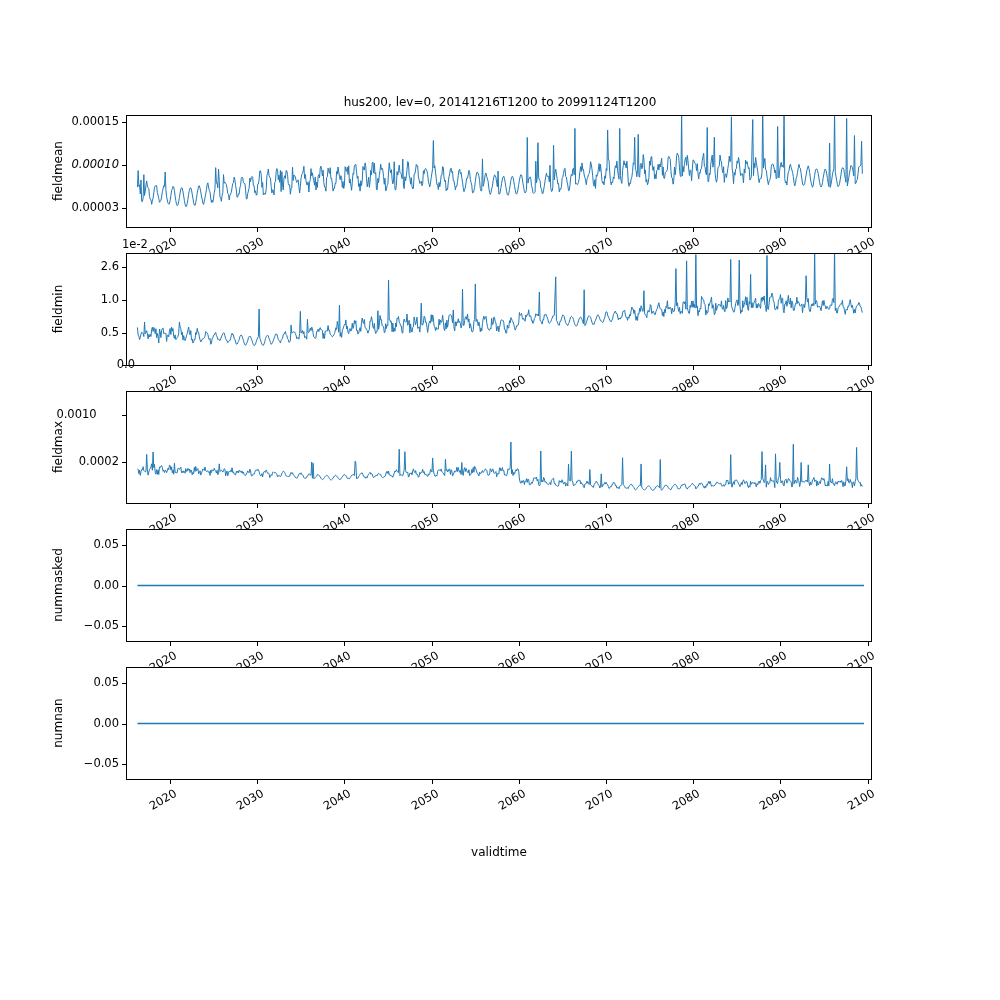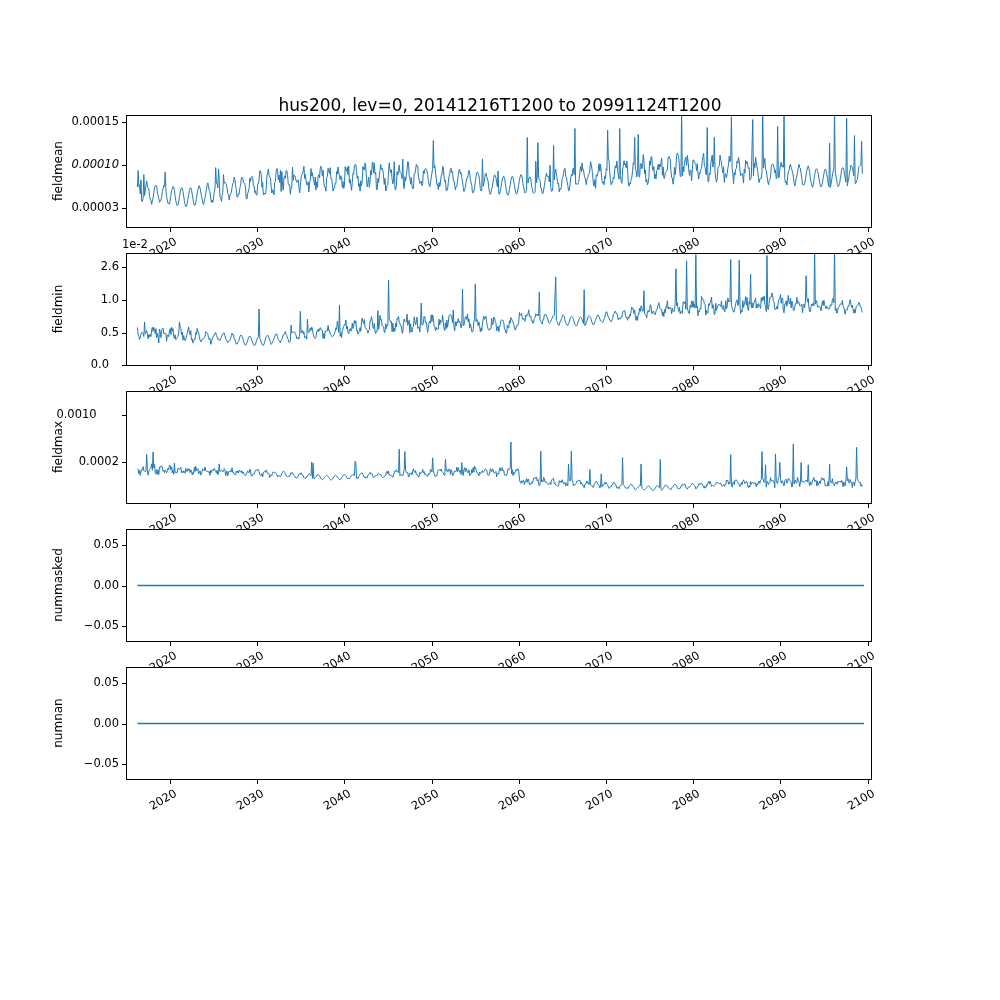--- a/index.html
+++ b/index.html
@@ -18,21 +18,21 @@
     width: 1000px;
     height: 1000px;
     background: #ffffff;
   }
   .title {
     position: absolute;
     left: 0;
     top: 95px;
     width: 1000px;
     text-align: center;
-    font-size: 17px;
+    font-size: 12px;
     color: #000000;
     white-space: nowrap;
   }
   .panel {
     position: absolute;
     box-sizing: border-box;
     border: 1px solid #000000;
     background: #ffffff;
     overflow: visible;
   }
@@ -130,21 +130,21 @@
       <div class="xtick" style="left: 746.429px; top: 234px; width: 36px; text-align: right;">2090</div>
       <div class="xtickmark" style="left: 867.639px; top: 228px;"></div>
       <div class="xtick" style="left: 833.639px; top: 234px; width: 36px; text-align: right;">2100</div>
       <div class="panel" style="left: 126px; top: 253px; width: 746px; height: 113px;">
         <svg class="plotline" viewBox="0 0 746 113" preserveAspectRatio="none">
           <polyline points="10.47,74.76 11.18,82.54 11.89,83.61 12.61,87.09 13.32,84.89 14.03,81.61 14.74,79.65 15.46,80.20 16.17,81.19 16.88,84.07 17.60,69.20 18.31,81.28 19.02,79.95 19.74,78.06 20.45,81.30 21.16,86.44 21.88,81.93 22.59,84.49 23.30,81.83 24.02,83.98 24.73,76.76 25.44,74.60 26.16,78.88 26.87,74.76 27.58,76.65 28.30,81.12 29.01,76.05 29.72,85.15 30.44,80.86 31.15,84.02 31.86,90.61 32.58,76.37 33.29,79.14 34.00,85.10 34.72,77.56 35.43,75.99 36.14,75.26 36.86,81.20 37.57,80.69 38.28,80.93 39.00,80.81 39.71,88.94 40.42,82.92 41.14,82.44 41.85,84.29 42.56,78.22 43.28,75.87 43.99,82.03 44.70,74.48 45.42,78.50 46.13,75.91 46.84,83.99 47.55,85.87 48.27,82.31 48.98,87.18 49.69,86.12 50.41,85.06 51.12,83.89 51.83,80.53 52.55,69.17 53.26,74.34 53.97,75.91 54.69,82.33 55.40,79.43 56.11,87.65 56.83,83.02 57.54,86.23 58.25,88.11 58.97,86.23 59.68,83.22 60.39,80.99 61.11,77.44 61.82,74.37 62.53,80.03 63.25,82.20 63.96,78.03 64.67,87.69 65.39,86.40 66.10,90.70 66.81,89.35 67.53,86.61 68.24,87.07 68.95,79.87 69.67,81.75 70.38,75.71 71.09,79.49 71.81,79.53 72.52,84.36 73.23,87.39 73.95,89.51 74.66,88.74 75.37,86.75 76.09,86.11 76.80,86.11 77.51,85.28 78.23,83.63 78.94,79.02 79.65,79.96 80.36,80.36 81.08,81.88 81.79,85.36 82.50,87.07 83.22,85.80 83.93,91.92 84.64,90.60 85.36,86.45 86.07,85.41 86.78,82.73 87.50,82.60 88.21,81.01 88.92,79.88 89.64,82.85 90.35,84.40 91.06,87.06 91.78,86.49 92.49,87.58 93.20,88.20 93.92,86.40 94.63,84.53 95.34,82.71 96.06,81.08 96.77,80.41 97.48,80.44 98.20,83.21 98.91,86.19 99.62,87.41 100.34,88.55 101.05,90.28 101.76,88.95 102.48,88.25 103.19,88.27 103.90,86.02 104.62,82.97 105.33,80.69 106.04,82.41 106.76,82.26 107.47,86.42 108.18,86.72 108.90,89.57 109.61,91.68 110.32,91.79 111.04,90.50 111.75,88.99 112.46,87.20 113.17,84.26 113.89,82.73 114.60,82.53 115.31,83.65 116.03,85.48 116.74,88.20 117.45,90.60 118.17,92.42 118.88,92.90 119.59,91.66 120.31,90.31 121.02,88.41 121.73,85.22 122.45,83.90 123.16,83.90 123.87,84.05 124.59,86.03 125.30,87.90 126.01,90.43 126.73,92.11 127.44,93.37 128.15,92.78 128.87,91.63 129.58,89.37 130.29,87.15 131.01,85.28 131.72,84.26 132.43,56.02 133.15,85.69 133.86,87.56 134.57,89.97 135.29,91.81 136.00,92.84 136.71,92.90 137.43,91.51 138.14,89.27 138.85,86.12 139.57,84.28 140.28,83.13 140.99,82.99 141.71,83.24 142.42,86.00 143.13,87.82 143.85,89.83 144.56,92.00 145.27,91.06 145.98,89.80 146.70,88.19 147.41,85.89 148.12,84.18 148.84,81.82 149.55,81.57 150.26,81.55 150.98,84.38 151.69,86.86 152.40,88.23 153.12,88.79 153.83,90.54 154.54,87.84 155.26,86.76 155.97,85.71 156.68,81.92 157.40,81.91 158.11,80.41 158.82,78.87 159.54,82.05 160.25,82.80 160.96,86.14 161.68,87.09 162.39,89.93 163.10,89.59 163.82,88.14 164.53,72.39 165.24,80.56 165.96,80.02 166.67,79.40 167.38,79.22 168.10,79.44 168.81,80.96 169.52,82.90 170.24,86.25 170.95,85.19 171.66,85.08 172.38,86.72 173.09,80.94 173.80,58.34 174.52,80.35 175.23,79.44 175.94,77.83 176.66,81.24 177.37,79.03 178.08,85.25 178.80,84.72 179.51,84.11 180.22,86.75 180.93,66.48 181.65,79.86 182.36,79.75 183.07,78.32 183.79,75.44 184.50,78.02 185.21,74.37 185.93,75.86 186.64,80.88 187.35,84.41 188.07,84.96 188.78,86.09 189.49,84.86 190.21,78.82 190.92,78.80 191.63,76.49 192.35,79.00 193.06,75.82 193.77,74.99 194.49,77.22 195.20,77.14 195.91,77.96 196.63,85.93 197.34,80.82 198.05,86.08 198.77,78.31 199.48,78.99 200.19,78.05 200.91,78.37 201.62,72.80 202.33,78.04 203.05,77.49 203.76,81.63 204.47,82.63 205.19,83.15 205.90,84.35 206.61,83.66 207.33,82.43 208.04,80.97 208.75,78.50 209.47,75.04 210.18,76.81 210.89,68.62 211.61,72.74 212.32,79.66 213.03,52.05 213.74,83.83 214.46,80.09 215.17,84.92 215.88,78.16 216.60,76.29 217.31,73.78 218.02,71.66 218.74,72.32 219.45,67.11 220.16,76.36 220.88,73.53 221.59,79.62 222.30,81.05 223.02,76.96 223.73,75.85 224.44,78.50 225.16,77.87 225.87,70.51 226.58,75.80 227.30,73.26 228.01,67.76 228.72,70.78 229.44,67.95 230.15,77.95 230.86,77.48 231.58,81.59 232.29,80.39 233.00,77.52 233.72,74.92 234.43,78.75 235.14,69.46 235.86,65.16 236.57,69.12 237.28,70.78 238.00,66.68 238.71,74.93 239.42,75.37 240.14,76.58 240.85,77.82 241.56,80.63 242.28,78.35 242.99,77.06 243.70,68.13 244.42,68.32 245.13,63.80 245.84,67.61 246.55,74.29 247.27,75.86 247.98,70.61 248.69,78.41 249.41,80.92 250.12,78.69 250.83,78.86 251.55,57.70 252.26,76.68 252.97,72.55 253.69,62.50 254.40,67.05 255.11,66.63 255.83,73.13 256.54,73.13 257.25,73.93 257.97,79.92 258.68,79.72 259.39,70.90 260.11,75.87 260.82,72.25 261.53,72.92 262.25,26.48 262.96,67.14 263.67,66.97 264.39,69.41 265.10,68.72 265.81,79.15 266.53,70.31 267.24,79.15 267.95,75.24 268.67,78.67 269.38,70.40 270.09,74.19 270.81,65.39 271.52,66.26 272.23,63.54 272.95,69.33 273.66,70.56 274.37,73.11 275.09,73.22 275.80,80.08 276.51,80.51 277.23,69.53 277.94,66.21 278.65,68.63 279.36,69.43 280.08,68.86 280.79,61.08 281.50,72.63 282.22,70.53 282.93,67.43 283.64,80.23 284.36,71.10 285.07,77.31 285.78,79.47 286.50,74.87 287.21,74.03 287.92,64.08 288.64,67.79 289.35,72.06 290.06,69.09 290.78,64.28 291.49,75.69 292.20,75.42 292.92,74.19 293.63,79.54 294.34,69.18 295.06,50.03 295.77,72.42 296.48,72.21 297.20,70.06 297.91,63.37 298.62,64.14 299.34,69.70 300.05,69.41 300.76,74.52 301.48,79.85 302.19,74.38 302.90,69.96 303.62,68.19 304.33,70.45 305.04,61.87 305.76,68.71 306.47,62.02 307.18,65.32 307.90,73.25 308.61,73.75 309.32,77.97 310.04,74.66 310.75,76.87 311.46,76.12 312.17,76.39 312.89,66.34 313.60,72.09 314.31,67.31 315.03,69.52 315.74,69.22 316.45,62.18 317.17,68.92 317.88,76.21 318.59,77.96 319.31,70.10 320.02,76.28 320.73,67.29 321.45,74.57 322.16,69.69 322.87,62.83 323.59,61.84 324.30,61.60 325.01,62.49 325.73,64.89 326.44,70.12 327.15,56.99 327.87,74.55 328.58,78.28 329.29,68.97 330.01,73.30 330.72,69.11 331.43,70.01 332.15,65.91 332.86,69.65 333.57,68.49 334.29,71.07 335.00,75.25 335.71,72.12 336.43,35.80 337.14,72.52 337.85,72.84 338.57,67.74 339.28,64.18 339.99,63.78 340.71,66.66 341.42,61.05 342.13,69.17 342.85,66.05 343.56,75.43 344.27,70.92 344.99,74.30 345.70,79.05 346.41,79.38 347.12,77.74 347.84,68.46 348.55,66.71 349.26,30.46 349.98,68.76 350.69,66.34 351.40,67.72 352.12,73.05 352.83,69.19 353.54,72.64 354.26,79.17 354.97,75.36 355.68,78.29 356.40,70.98 357.11,66.15 357.82,63.29 358.54,66.51 359.25,64.67 359.96,63.45 360.68,69.52 361.39,73.59 362.10,76.47 362.82,77.30 363.53,77.70 364.24,75.70 364.96,76.27 365.67,65.55 366.38,72.06 367.10,71.40 367.81,64.12 368.52,65.07 369.24,69.05 369.95,70.23 370.66,78.40 371.38,75.49 372.09,73.48 372.80,79.13 373.52,74.71 374.23,71.69 374.94,67.45 375.66,67.00 376.37,67.57 377.08,67.53 377.80,69.93 378.51,76.69 379.22,76.91 379.93,80.59 380.65,80.41 381.36,72.33 382.07,75.21 382.79,75.38 383.50,67.89 384.21,70.26 384.93,64.71 385.64,66.16 386.35,67.92 387.07,69.17 387.78,71.65 388.49,74.52 389.21,77.50 389.92,75.93 390.63,73.01 391.35,73.31 392.06,72.44 392.77,70.01 393.49,59.55 394.20,62.53 394.91,61.66 395.63,60.50 396.34,64.93 397.05,66.60 397.77,65.36 398.48,67.56 399.19,68.46 399.91,62.15 400.62,63.79 401.33,61.24 402.05,61.70 402.76,56.82 403.47,63.51 404.19,63.12 404.90,63.07 405.61,68.03 406.33,67.68 407.04,70.61 407.75,69.17 408.47,65.51 409.18,64.66 409.89,60.80 410.61,61.51 411.32,62.79 412.03,61.16 412.74,63.13 413.46,38.63 414.17,67.33 414.88,68.75 415.60,69.30 416.31,71.31 417.02,66.75 417.74,67.05 418.45,62.02 419.16,61.83 419.88,61.11 420.59,63.23 421.30,64.38 422.02,66.48 422.73,69.91 423.44,70.59 424.16,69.99 424.87,68.88 425.58,66.84 426.30,65.28 427.01,63.04 427.72,62.99 428.44,62.48 429.15,42.77 429.86,23.31 430.58,67.76 431.29,68.65 432.00,71.03 432.72,72.35 433.43,72.52 434.14,68.72 434.86,68.50 435.57,66.00 436.28,63.84 437.00,61.91 437.71,62.82 438.42,63.61 439.14,67.37 439.85,69.74 440.56,71.25 441.28,72.22 441.99,72.83 442.70,70.87 443.42,69.40 444.13,66.67 444.84,64.17 445.55,63.57 446.27,63.93 446.98,64.75 447.69,66.84 448.41,69.70 449.12,71.80 449.83,72.94 450.55,73.46 451.26,72.44 451.97,70.36 452.69,68.08 453.40,65.98 454.11,64.62 454.83,64.22 455.54,65.01 456.25,66.74 456.97,68.98 457.68,71.02 458.39,36.41 459.11,72.95 459.82,72.16 460.53,69.95 461.25,67.66 461.96,65.13 462.67,63.41 463.39,62.76 464.10,63.48 464.81,64.54 465.53,66.92 466.24,69.49 466.95,71.56 467.67,71.51 468.38,71.67 469.09,68.75 469.81,67.39 470.52,65.32 471.23,63.46 471.95,61.90 472.66,62.46 473.37,64.02 474.09,65.98 474.80,68.01 475.51,68.21 476.23,68.82 476.94,69.86 477.65,68.80 478.36,66.17 479.08,65.00 479.79,60.17 480.50,58.74 481.22,59.07 481.93,62.10 482.64,64.18 483.36,65.22 484.07,67.38 484.78,68.52 485.50,69.08 486.21,67.32 486.92,66.07 487.64,61.72 488.35,60.44 489.06,58.88 489.78,58.06 490.49,60.62 491.20,60.47 491.92,63.13 492.63,66.99 493.34,65.15 494.06,66.04 494.77,66.20 495.48,64.00 496.20,64.35 496.91,60.00 497.62,58.08 498.34,58.12 499.05,57.41 499.76,62.21 500.48,64.66 501.19,64.38 501.90,67.52 502.62,63.97 503.33,65.36 504.04,61.64 504.76,63.05 505.47,57.76 506.18,53.99 506.90,56.12 507.61,56.07 508.32,60.66 509.04,57.11 509.75,63.43 510.46,67.47 511.17,63.42 511.89,67.64 512.60,60.61 513.31,61.24 514.03,55.23 514.74,58.43 515.45,52.68 516.17,54.76 516.88,58.07 517.59,58.27 518.31,37.38 519.02,60.81 519.73,61.92 520.45,62.35 521.16,64.90 521.87,58.44 522.59,57.44 523.30,59.18 524.01,57.95 524.73,51.55 525.44,52.80 526.15,60.69 526.87,60.07 527.58,58.09 528.29,59.53 529.01,61.62 529.72,61.62 530.43,58.21 531.15,56.89 531.86,55.07 532.57,51.89 533.29,49.62 534.00,53.93 534.71,55.73 535.43,56.58 536.14,56.42 536.85,62.71 537.57,59.04 538.28,63.75 538.99,56.52 539.71,59.85 540.42,53.42 541.13,54.46 541.85,47.58 542.56,56.13 543.27,54.39 543.99,55.79 544.70,54.22 545.41,55.40 546.12,60.88 546.84,55.08 547.55,58.24 548.26,58.90 548.98,57.10 549.69,49.28 550.40,14.91 551.12,52.78 551.83,49.58 552.54,55.46 553.26,58.48 553.97,54.41 554.68,60.94 555.40,58.32 556.11,58.57 556.82,60.38 557.54,48.98 558.25,48.71 558.96,50.60 559.68,48.44 560.39,56.20 561.10,6.96 561.82,54.85 562.53,57.58 563.24,60.06 563.96,60.65 564.67,52.18 565.38,54.59 566.10,47.91 566.81,54.10 567.52,47.68 568.24,54.23 568.95,51.37 569.66,55.10 570.38,0.61 571.09,54.51 571.80,52.87 572.52,62.82 573.23,57.69 573.94,59.07 574.66,55.07 575.37,56.09 576.08,43.15 576.80,45.25 577.51,45.71 578.22,47.17 578.93,50.68 579.65,51.41 580.36,62.12 581.07,57.44 581.79,60.37 582.50,59.30 583.21,50.68 583.93,52.43 584.64,49.12 585.35,47.85 586.07,43.76 586.78,55.29 587.49,51.60 588.21,54.37 588.92,61.87 589.63,60.59 590.35,50.14 591.06,57.44 591.77,54.75 592.49,52.73 593.20,51.08 593.91,51.88 594.63,51.93 595.34,53.42 596.05,47.66 596.77,55.40 597.48,56.37 598.19,52.48 598.91,58.10 599.62,58.82 600.33,47.44 601.05,55.73 601.76,54.08 602.47,44.74 603.19,48.80 603.90,47.73 604.61,48.64 605.33,5.51 606.04,52.51 606.75,54.97 607.47,56.87 608.18,59.21 608.89,58.74 609.61,54.71 610.32,50.35 611.03,48.09 611.74,46.64 612.46,52.55 613.17,51.52 613.88,6.25 614.60,52.03 615.31,60.60 616.02,57.30 616.74,58.95 617.45,47.56 618.16,54.32 618.88,51.45 619.59,48.59 620.30,43.41 621.02,52.02 621.73,44.23 622.44,55.88 623.16,57.44 623.87,48.36 624.58,51.09 625.30,20.78 626.01,54.54 626.72,49.53 627.44,54.82 628.15,51.71 628.86,48.89 629.58,47.35 630.29,44.88 631.00,55.10 631.72,51.12 632.43,54.63 633.14,50.35 633.86,51.96 634.57,53.25 635.28,55.37 636.00,44.49 636.71,48.20 637.42,43.78 638.14,46.97 638.85,42.70 639.56,51.46 640.28,52.56 640.99,58.58 641.70,1.54 642.42,56.02 643.13,56.45 643.84,50.33 644.55,43.93 645.27,43.99 645.98,43.77 646.69,39.72 647.41,42.35 648.12,48.21 648.83,48.58 649.55,55.99 650.26,56.87 650.97,55.47 651.69,53.23 652.40,56.27 653.11,48.17 653.83,45.80 654.54,45.21 655.25,41.31 655.97,50.19 656.68,45.01 657.39,44.98 658.11,57.75 658.82,59.86 659.53,50.96 660.25,50.95 660.96,47.58 661.67,53.26 662.39,48.39 663.10,42.12 663.81,49.67 664.53,51.06 665.24,44.82 665.95,54.81 666.67,47.80 667.38,49.56 668.09,57.17 668.81,57.64 669.52,54.47 670.23,50.56 670.95,50.97 671.66,43.94 672.37,50.28 673.09,48.45 673.80,49.61 674.51,52.70 675.23,52.71 675.94,52.29 676.65,50.81 677.36,59.73 678.08,52.26 678.79,51.16 679.50,54.60 680.22,47.82 680.93,22.11 681.64,44.63 682.36,48.92 683.07,45.33 683.78,55.00 684.50,58.35 685.21,58.60 685.92,53.09 686.64,50.83 687.35,52.92 688.06,50.10 688.78,52.54 689.49,-5.50 690.20,51.01 690.92,47.25 691.63,47.84 692.34,54.10 693.06,53.99 693.77,53.06 694.48,53.44 695.20,54.90 695.91,57.75 696.62,52.20 697.34,47.72 698.05,52.50 698.76,47.13 699.48,51.46 700.19,53.30 700.90,55.91 701.62,53.22 702.33,53.65 703.04,55.71 703.76,56.26 704.47,55.77 705.18,51.90 705.90,52.04 706.61,52.45 707.32,46.15 708.04,45.01 708.75,49.49 709.46,-5.75 710.17,57.53 710.89,54.96 711.60,60.02 712.31,60.01 713.03,54.86 713.74,54.09 714.45,52.98 715.17,51.38 715.88,50.52 716.59,51.26 717.31,47.24 718.02,53.70 718.73,53.94 719.45,57.85 720.16,61.35 720.87,56.47 721.59,56.68 722.30,56.94 723.01,52.71 723.73,53.42 724.44,49.40 725.15,46.49 725.87,51.12 726.58,54.40 727.29,52.09 728.01,55.81 728.72,60.30 729.43,56.56 730.15,60.07 730.86,55.07 731.57,53.12 732.29,52.29 733.00,51.99 733.71,49.27 734.43,49.97 735.14,53.41 735.85,53.55 736.57,56.80 737.28,59.61" fill="none" stroke="#1f77b4" stroke-width="1.0" stroke-linejoin="round"></polyline>
         </svg>
       </div>
       <div class="ylabel" style="left: 8px; top: 301.5px; width: 100px; text-align: center; transform: rotate(-90deg);">fieldmin</div>
       <div class="ytickmark" style="left: 122px; top: 365.347px;"></div>
-      <div class="ytick" style="left: 24px; top: 357.347px; width: 85px;">0.0</div>
+      <div class="ytick" style="left: 50px; top: 357.347px; width: 85px;">0.0</div>
       <div class="ytickmark" style="left: 122px; top: 332.688px;"></div>
       <div class="ytick" style="left: 34px; top: 324.688px; width: 85px;">0.5</div>
       <div class="ytickmark" style="left: 122px; top: 300.029px;"></div>
       <div class="ytick" style="left: 34px; top: 292.029px; width: 85px;">1.0</div>
       <div class="ytickmark" style="left: 122px; top: 267.37px;"></div>
       <div class="ytick" style="left: 34px; top: 259.37px; width: 85px;">2.6</div>
       <div class="offsettext" style="left: 122px; top: 237px;">1e-2</div>
       <div class="xtickmark" style="left: 169.954px; top: 366px;"></div>
       <div class="xtick" style="left: 135.954px; top: 372px; width: 36px; text-align: right;">2020</div>
       <div class="xtickmark" style="left: 257.165px; top: 366px;"></div>
@@ -246,14 +246,15 @@
       <div class="xtickmark" style="left: 606.007px; top: 780px;"></div>
       <div class="xtick" style="left: 572.007px; top: 786px; width: 36px; text-align: right;">2070</div>
       <div class="xtickmark" style="left: 693.218px; top: 780px;"></div>
       <div class="xtick" style="left: 659.218px; top: 786px; width: 36px; text-align: right;">2080</div>
       <div class="xtickmark" style="left: 780.429px; top: 780px;"></div>
       <div class="xtick" style="left: 746.429px; top: 786px; width: 36px; text-align: right;">2090</div>
       <div class="xtickmark" style="left: 867.639px; top: 780px;"></div>
       <div class="xtick" style="left: 833.639px; top: 786px; width: 36px; text-align: right;">2100</div>
     </div>
 
+  <div class="xlabel" id="xlabel" style="left: 126px; width: 746px; top: 845px;">validtime</div>
 
 </div>
 
 </body></html>

